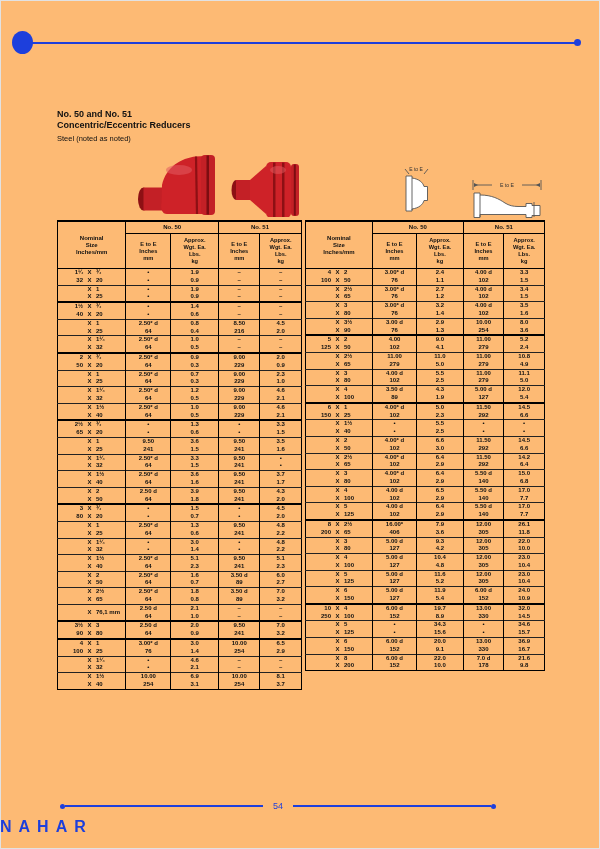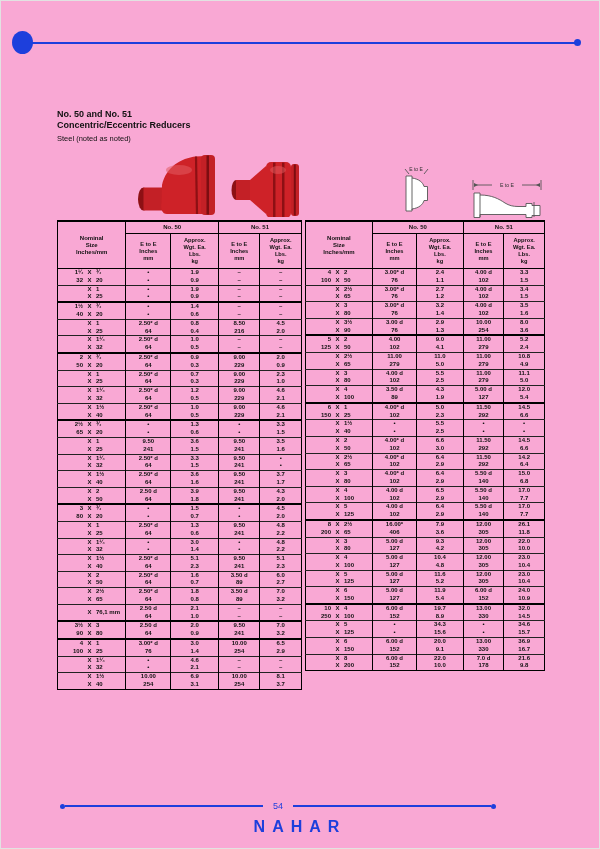--- a/index.html
+++ b/index.html
@@ -1,17 +1,17 @@
 <!DOCTYPE html>
 <html><head>
 <meta charset="utf-8">
 <style>
   html,body{margin:0;padding:0;background:#888;}
   #page{
-    position:relative;width:600px;height:849px;background:#f9a8d4;
+    position:relative;width:600px;height:849px;background:#fdba74;
     font-family:"Liberation Sans",sans-serif;color:#111;overflow:hidden;
     box-shadow:0 0 0 1px #e2e2e2 inset;
   }
   
   .top-rule{position:absolute;left:28px;top:42px;width:550px;height:2px;background:#1d3fdc;}
   .big-dot{position:absolute;left:12px;top:31px;width:21px;height:23px;border-radius:50%;background:#1d3fdc;}
   .small-dot{position:absolute;left:574px;top:39px;width:7px;height:7px;border-radius:50%;background:#1d3fdc;}
   
   .head-block{position:absolute;left:57px;top:109px;}
   .head-title{font-size:9px;font-weight:700;line-height:11px;white-space:pre-line;}
@@ -41,21 +41,21 @@
   td.sz .ln{display:flex;}
   td.sz .s1{width:25px;text-align:right;}
   td.sz .sx{width:13px;text-align:center;}
   td.sz .s2{flex:1;text-align:left;}
   tr.mid td.sz .ln:first-child{position:relative;top:4px;}
   
   .footer-rule{position:absolute;left:52px;top:801px;width:436px;display:flex;align-items:center;padding-left:8px;}
   .footer-rule .seg{flex:1;height:1.4px;background:#1d3fdc;}
   .footer-rule .enddot{width:5px;height:5px;border-radius:50%;background:#1d3fdc;}
   .pagenum{font-size:9px;color:#1d3fdc;padding:0 10px;font-weight:400;}
-  .brand{position:absolute;left:0;top:818px;width:600px;text-align:center;
+  .brand{position:absolute;left:0;top:818px;width:600px;
     font-size:16px;font-weight:700;letter-spacing:7px;color:#1d3fdc;}
 </style>
 </head>
 <body>
 
 <div id="page">
 
   <div class="top-rule"></div>
   <div class="big-dot"></div>
   <div class="small-dot"></div>

